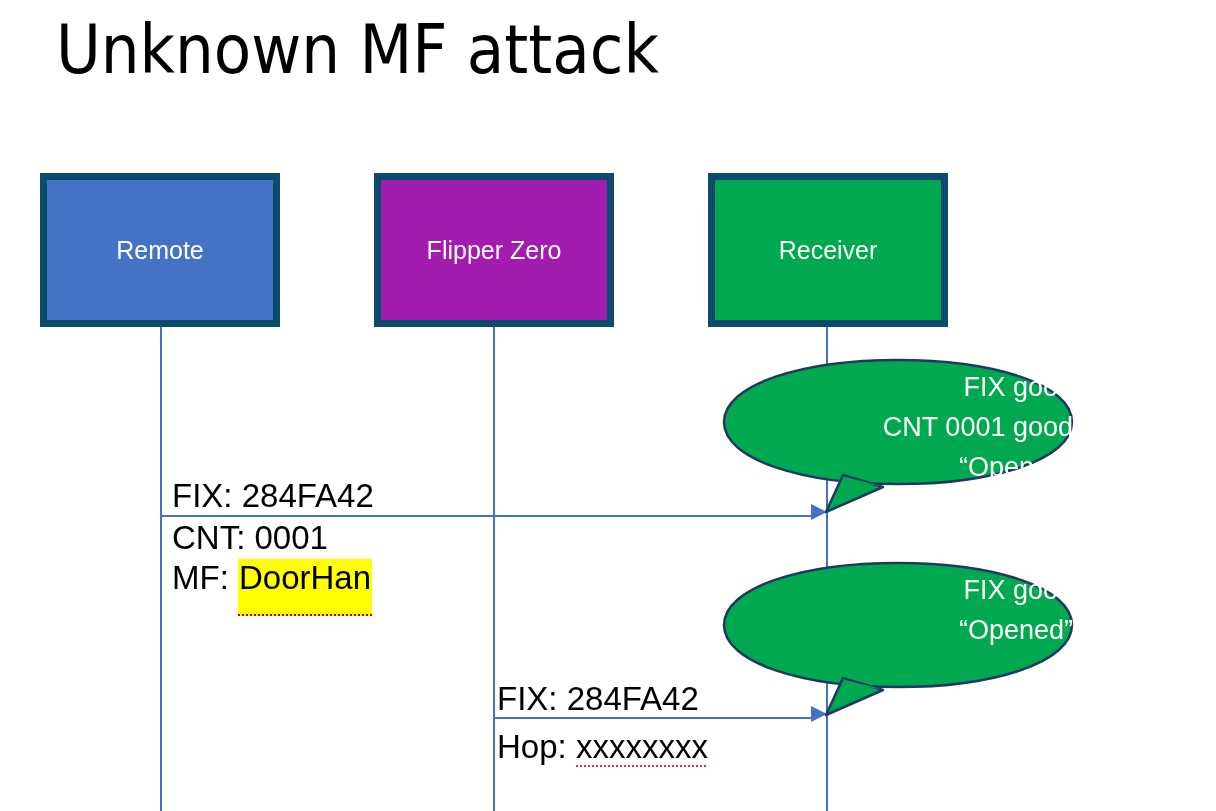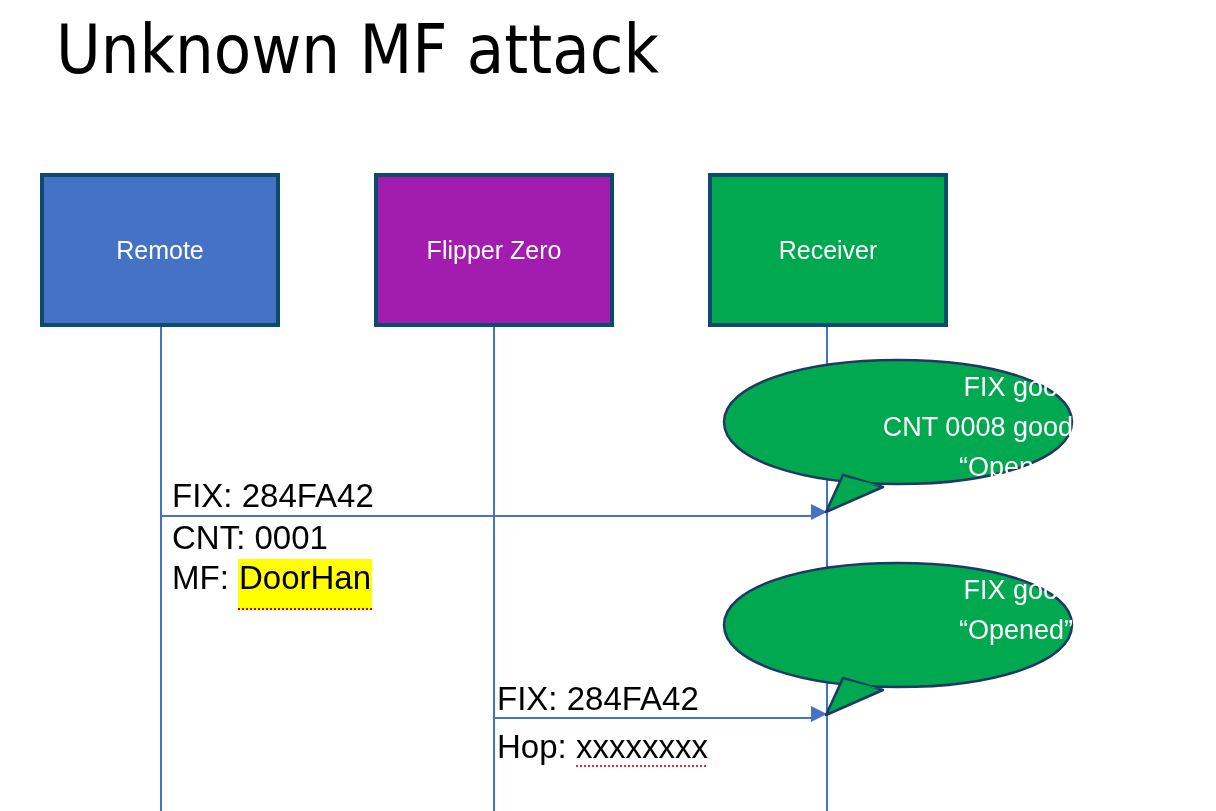--- a/index.html
+++ b/index.html
@@ -34,21 +34,21 @@
     letter-spacing: 0px;
     color: #000000;
     font-family: "DejaVu Sans Condensed", "Liberation Sans", sans-serif;
     white-space: nowrap;
   }
 
   
   .actor-box {
     position: absolute;
     box-sizing: border-box;
-    border: 4px solid #0c4a6e;
+    border: 7px solid #0c4a6e;
     display: flex;
     align-items: center;
     justify-content: center;
     color: #ffffff;
     font-size: 25px;
     font-weight: 400;
     font-family: "Liberation Sans", sans-serif;
   }
   #actor-remote   { left: 40px;  top: 173px; width: 240px; height: 154px; background: #4472C4; }
   #actor-flipper  { left: 374px; top: 173px; width: 240px; height: 154px; background: #a21caf; }
@@ -111,21 +111,21 @@
     padding-bottom: 2px;
   }
   .sp-err-dark {
     background-image: linear-gradient(
       to right,
       #C00000 0 2px, transparent 2px 4px
     );
     background-repeat: repeat-x;
     background-size: 4px 2px;
     background-position: 0 100%;
-    padding-bottom: 14px;
+    padding-bottom: 20px;
   }
 
   
   .bubble {
     position: absolute;
   }
   .bubble svg { display: block; overflow: visible; }
   .bubble-text {
     position: absolute;
     left: 0;
@@ -197,21 +197,21 @@
       <path d="M 175 0
                C 271 0 349 24.5 349 62
                C 349 99.5 271 124 175 124
                C 79 124 1 99.5 1 62
                C 1 24.5 79 0 175 0 Z" fill="#00A94F" stroke="#1F3864" stroke-width="2.5"></path>
       <path d="M 120 115 L 103 152 L 160 127 Z" fill="#00A94F" stroke="#1F3864" stroke-width="2.5" stroke-linejoin="round"></path>
       <path d="M 118 116 Q 138 124 158 126" fill="#00A94F" stroke="none"></path>
     </svg>
     <div class="bubble-text">
       <div>FIX good</div>
-      <div>CNT 0008 good</div>
+      <div>CNT 0001 good</div>
       <div>“Opened”</div>
     </div>
   </div>
 
   <div class="bubble" id="bubble2">
     <svg width="350" height="155" viewBox="0 0 350 155">
       <path d="M 175 0
                C 271 0 349 24.5 349 62
                C 349 99.5 271 124 175 124
                C 79 124 1 99.5 1 62

